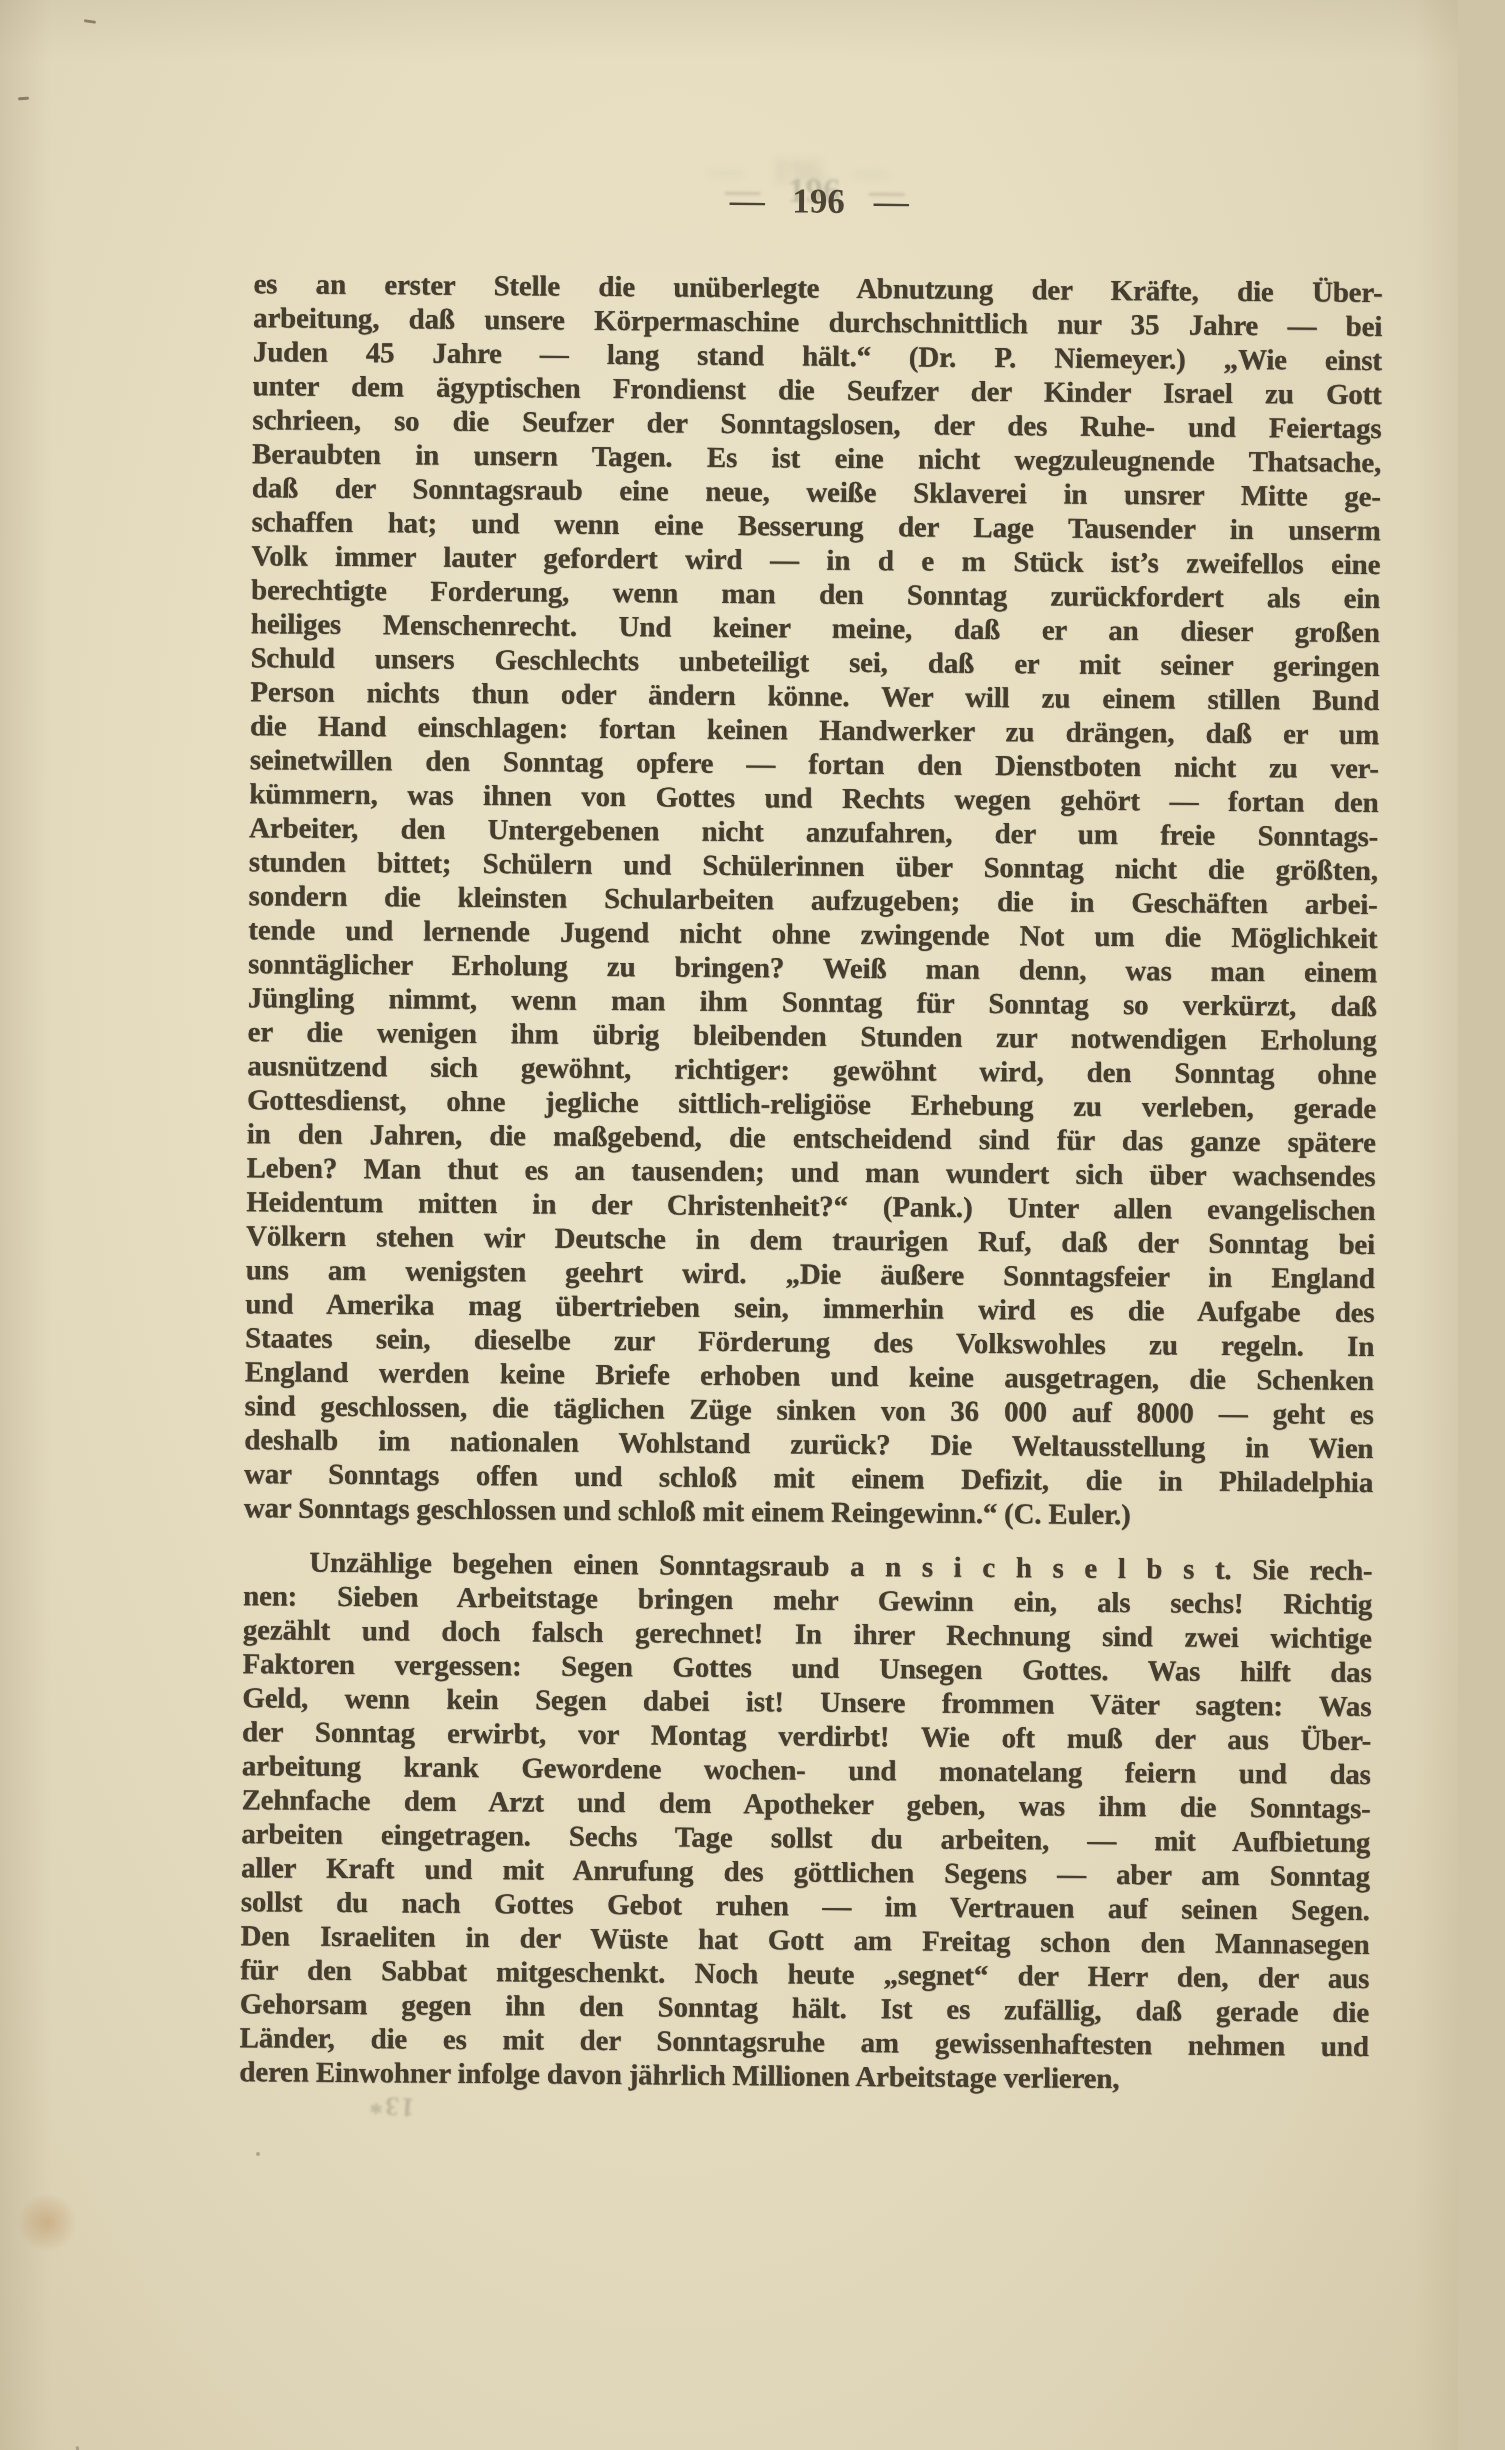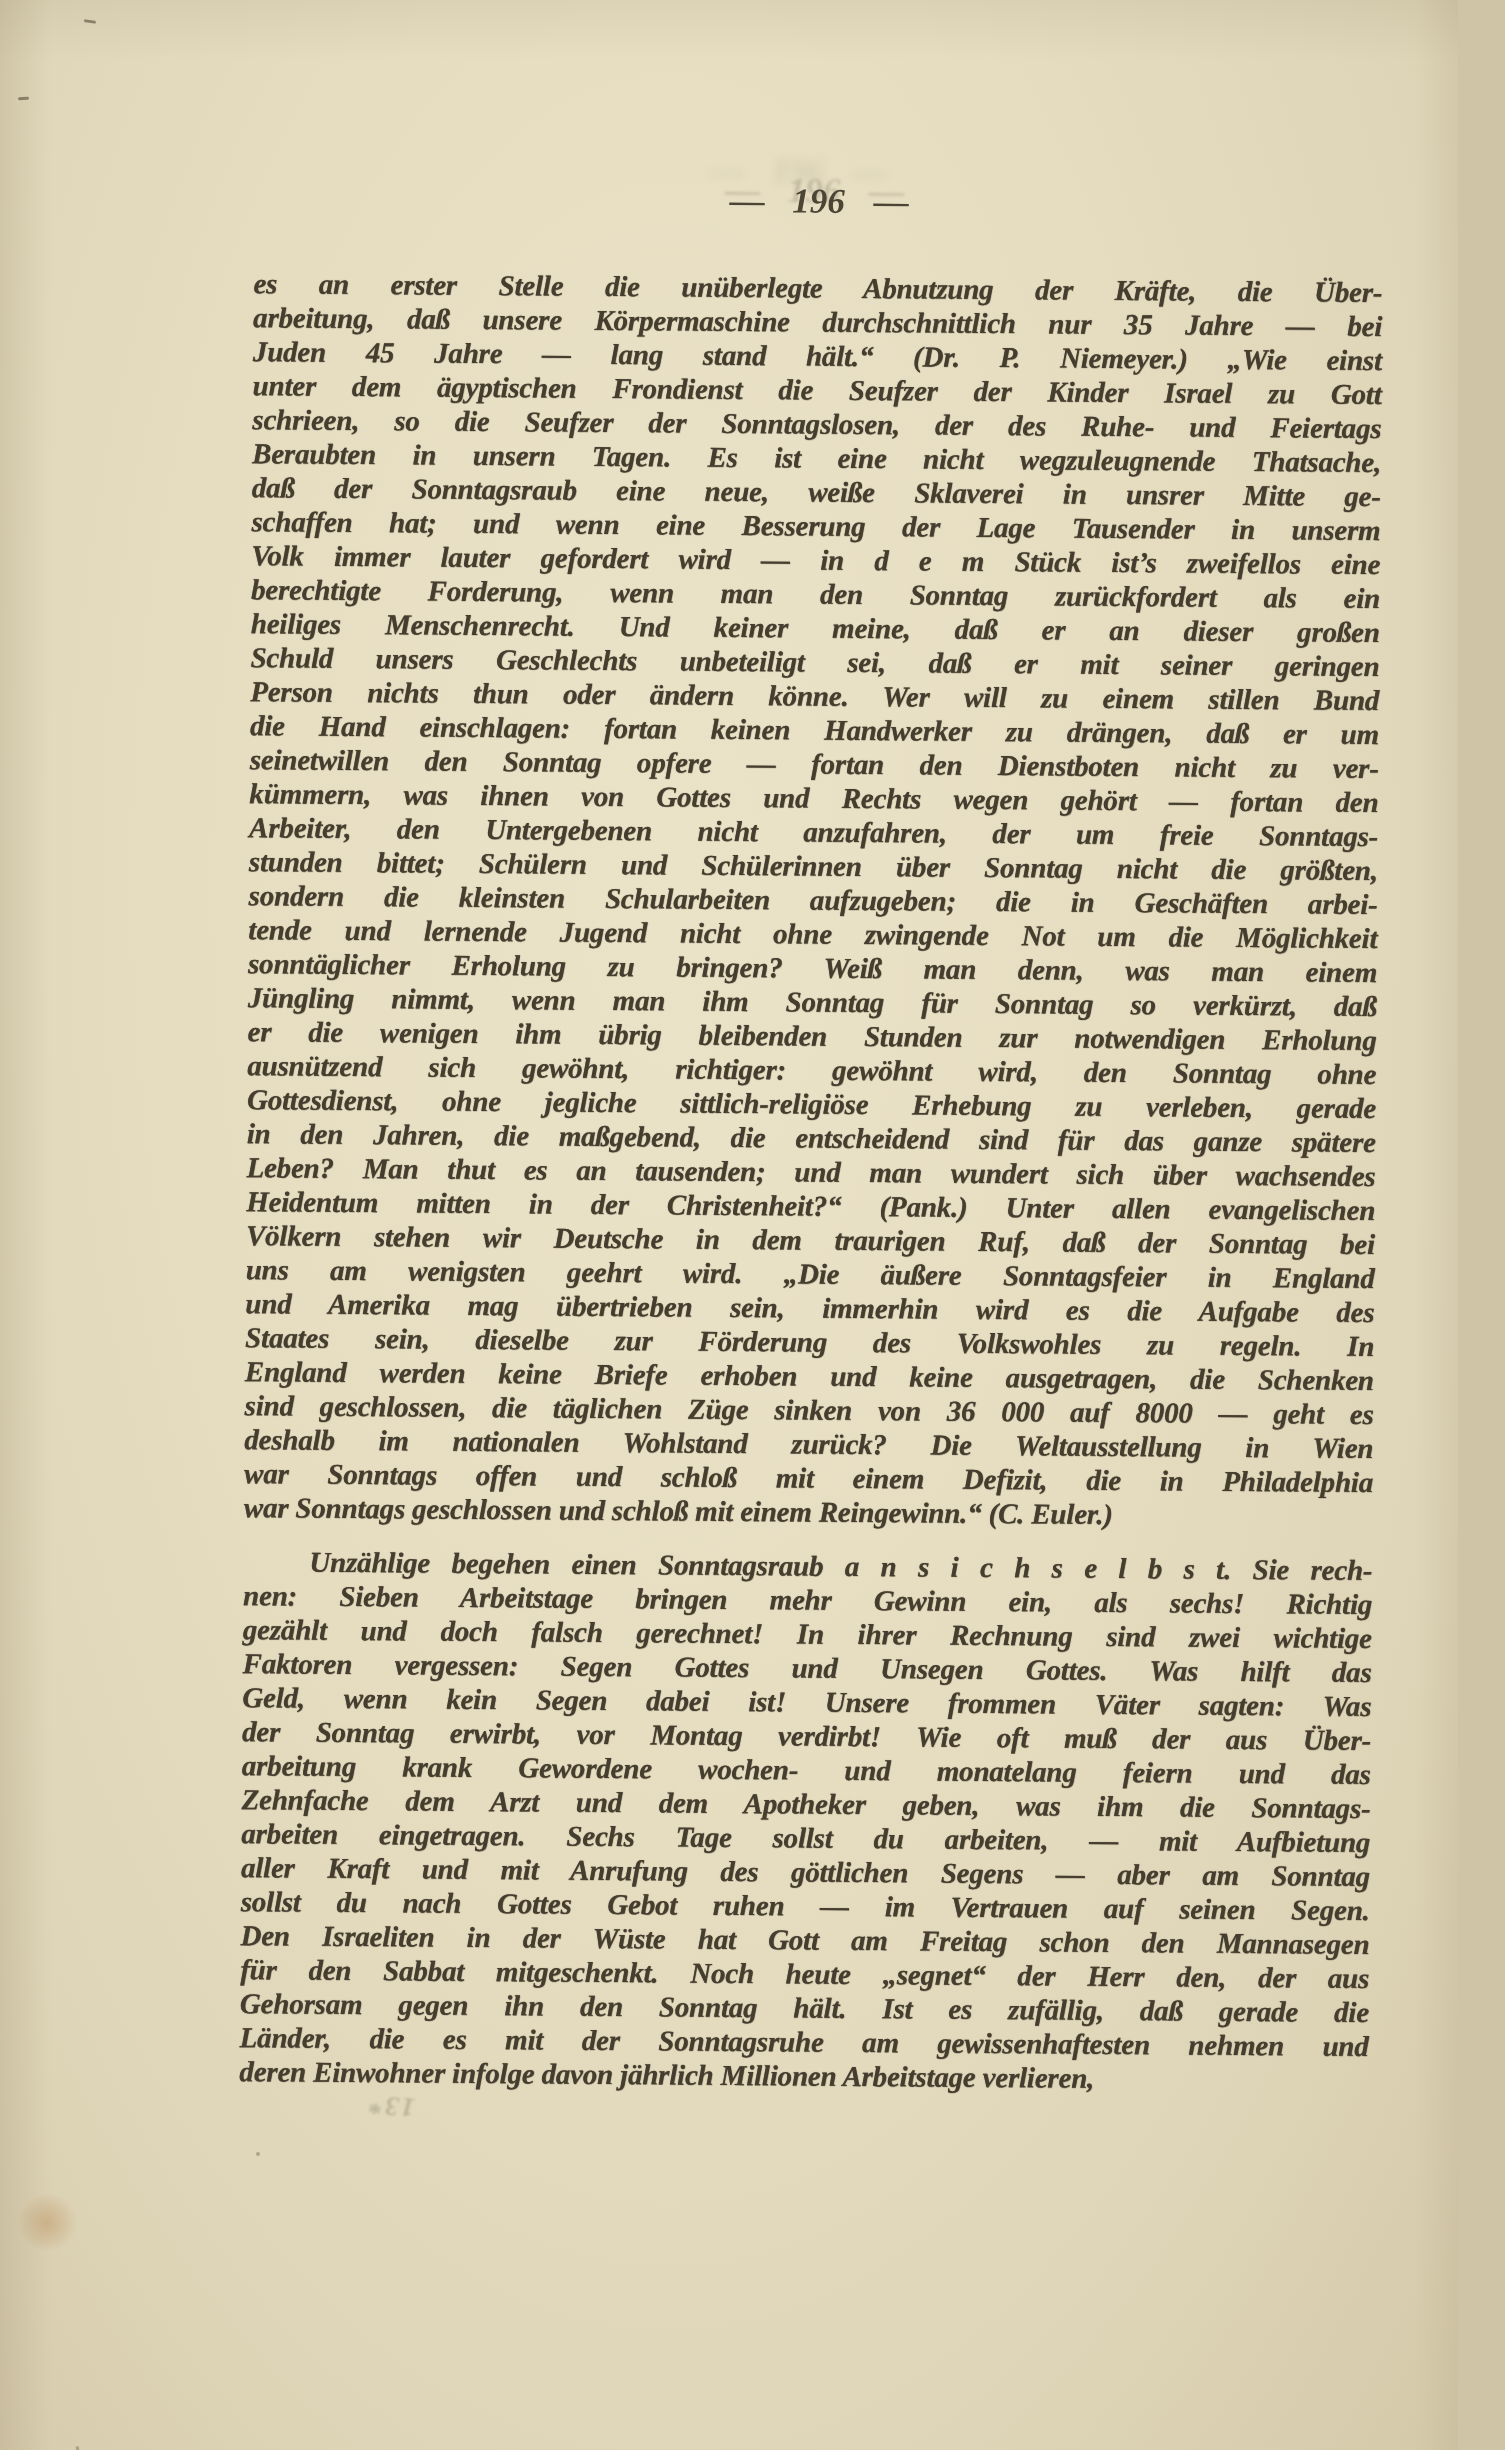--- a/index.html
+++ b/index.html
@@ -6,21 +6,20 @@
   .page{
     position:relative;
     width:1458px;height:2450px;
     overflow:hidden;
     background:
       linear-gradient(90deg, rgba(125,110,78,.16) 0%, rgba(125,110,78,0) 3.5%),
       linear-gradient(180deg, rgba(120,108,78,.10) 0%, rgba(120,108,78,0) 2.5%),
       linear-gradient(270deg, rgba(125,110,78,.10) 0%, rgba(125,110,78,0) 3%),
       radial-gradient(ellipse at 46% 36%, #ebe3c8 0%, #e6ddc1 45%, #ded4b7 75%, #d4c9a8 100%);
     font-family:"Liberation Serif","DejaVu Serif",serif;
-    font-style:italic;
   }
   .sheet{position:absolute;inset:0;transform:rotate(0.45deg);transform-origin:50% 40%;}
   .page-header{
     position:absolute;top:181px;left:248px;width:1129px;
     text-align:center;
     font-size:35px;font-weight:700;color:#4c4434;
     text-shadow:-4.5px -10.5px 3px rgba(120,112,92,.30), -21px -30px 8.3px rgba(130,122,100,.17);
   }
   .page-header .dash{margin:0 29px;letter-spacing:-1.5px;}
   .textblock{

